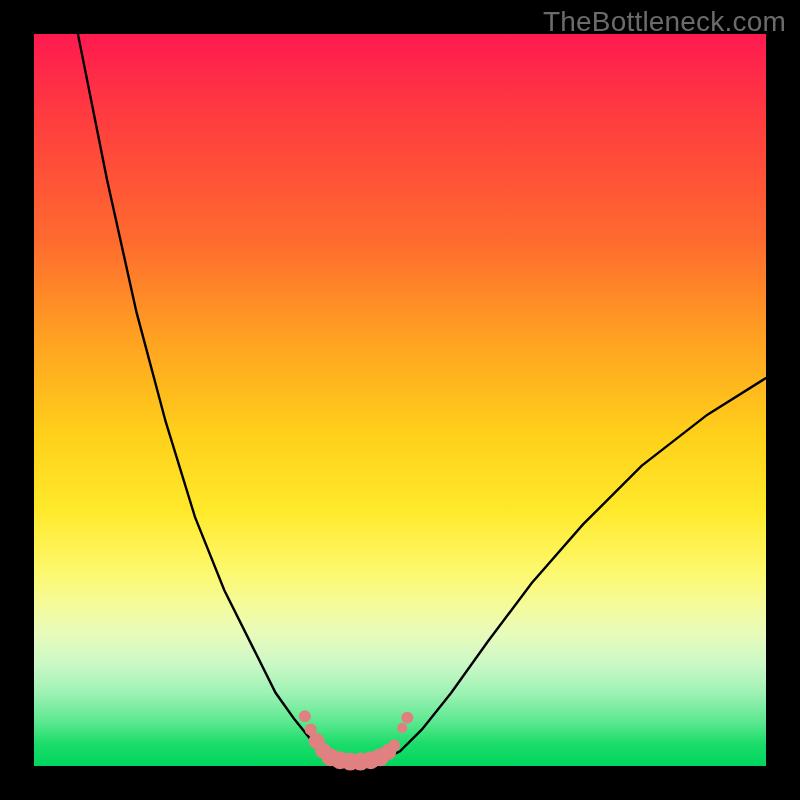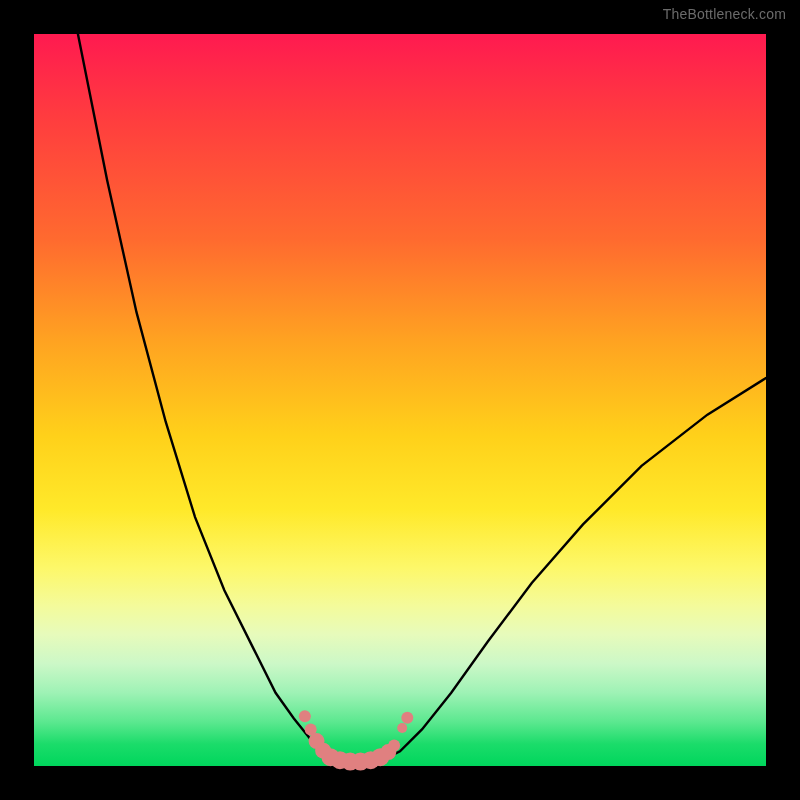--- a/index.html
+++ b/index.html
@@ -42,21 +42,21 @@
       #5be88f 94%,
       #1bdc6a 97%,
       #00d65c 100%
     );
   }
   .watermark {
     position: absolute;
     top: 6px;
     right: 14px;
     color: #6b6b6b;
-    font-size: 14px;
+    font-size: 28px;
     letter-spacing: 0.2px;
     font-weight: 500;
     user-select: none;
   }
   svg.curve {
     position: absolute;
     left: 0;
     top: 0;
     width: 732px;
     height: 732px;

